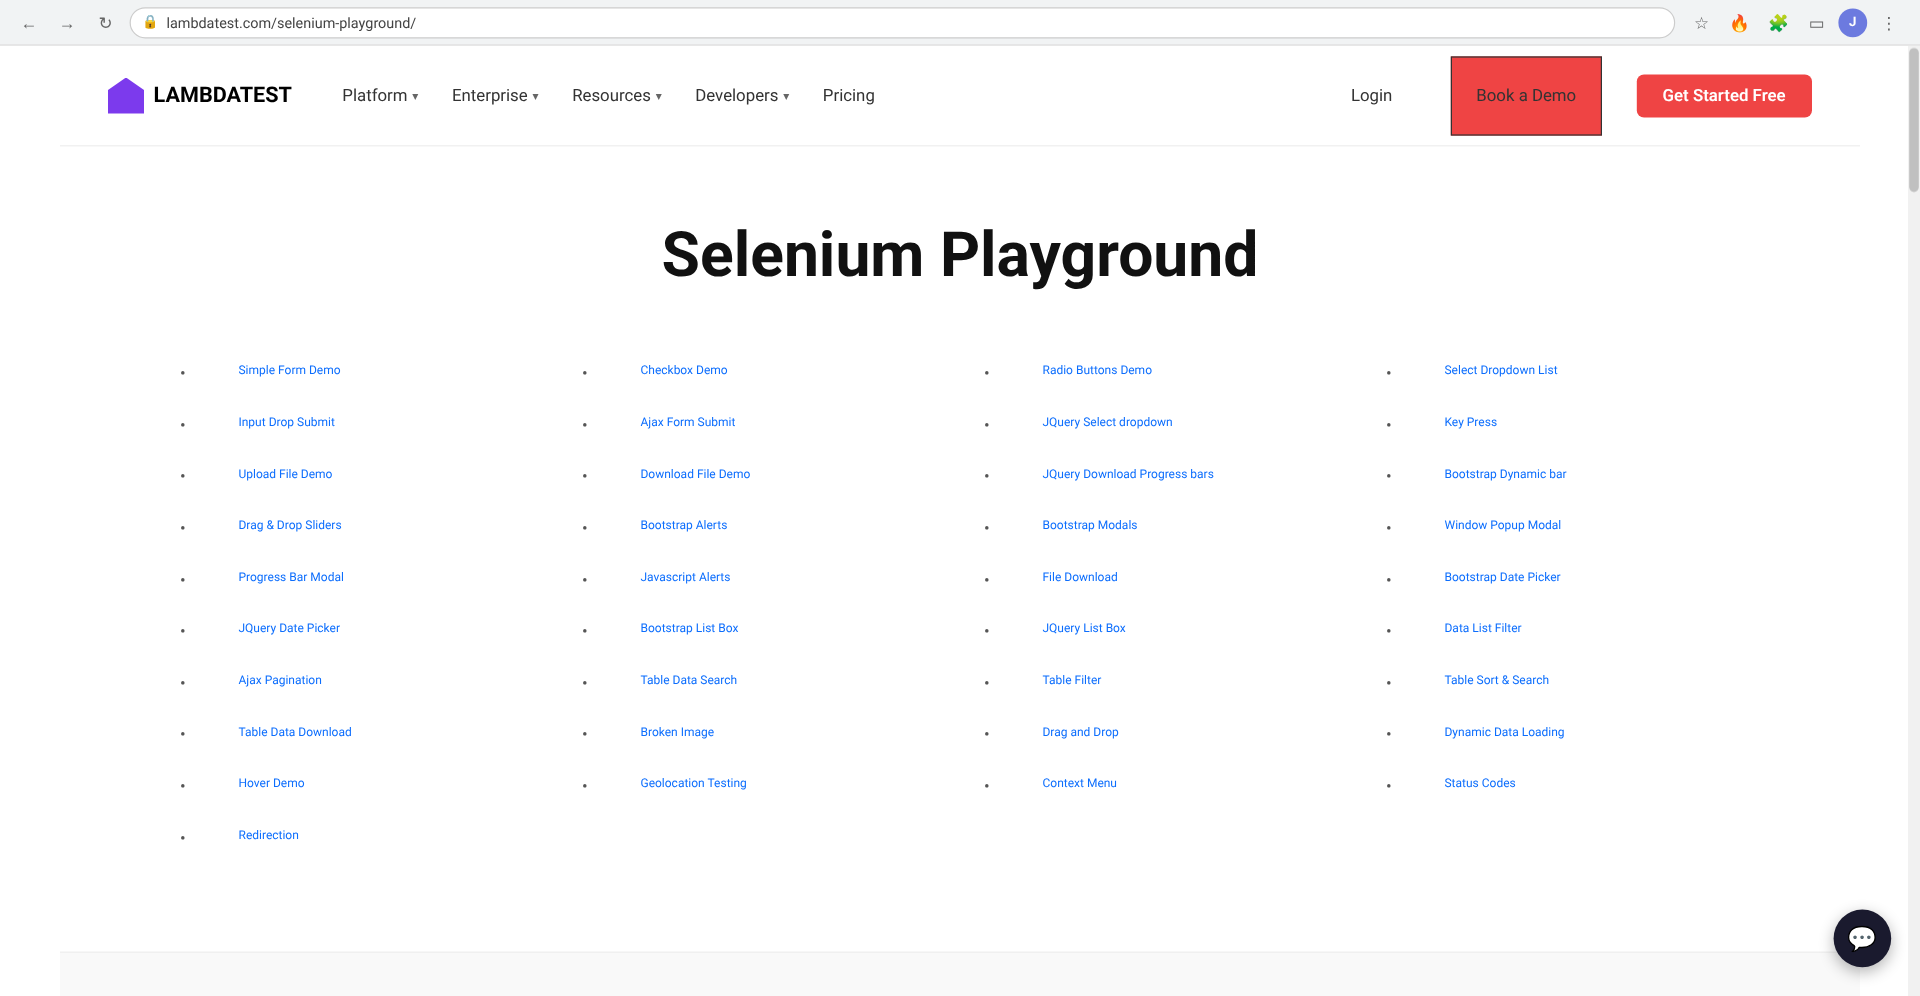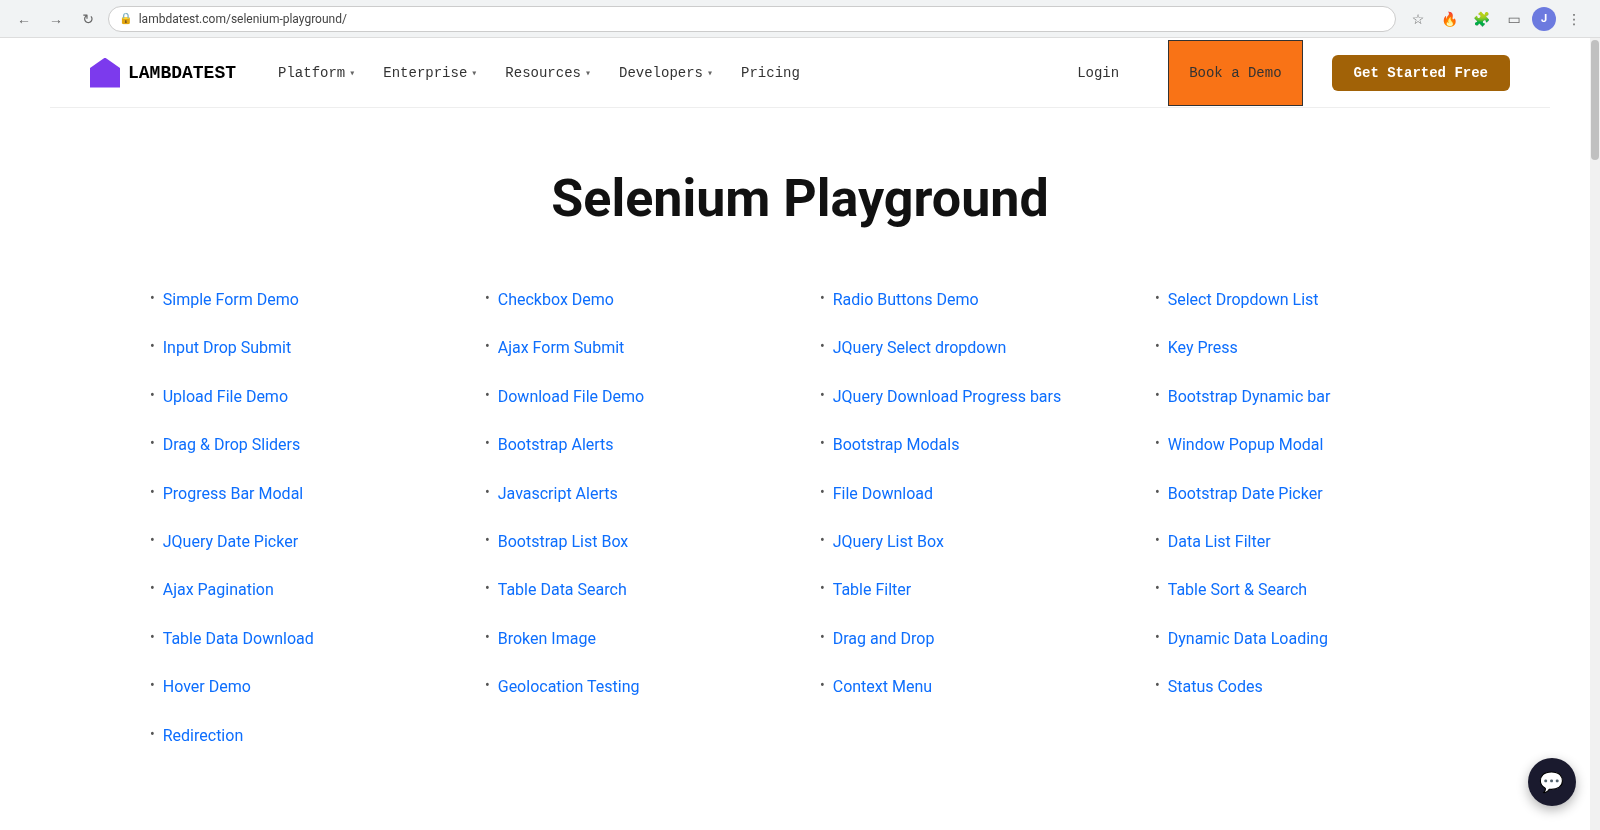--- a/index.html
+++ b/index.html
@@ -68,23 +68,22 @@
     }
 
     
     .site-wrapper { max-width: 1500px; margin: 0 auto; }
 
     
     .navbar {
       display: flex;
       align-items: center;
       padding: 0 40px;
-      height: 70px;
+      height: 84px;
       border-bottom: 1px solid #eee;
-      font-family: Liberation Mono, monospace;
     }
     .logo {
       display: flex; align-items: center; gap: 8px;
       text-decoration: none; color: #000;
       font-weight: 700; font-size: 18px;
       margin-right: 30px;
     }
     .logo-icon {
       width: 30px; height: 30px;
       background: #7c3aed;
@@ -114,31 +113,31 @@
       cursor: pointer;
       background: none;
       border: none;
       font-family: inherit;
     }
     .book-demo-btn {
       padding: 24px 20px;
       font-size: 14px;
       color: #333;
       cursor: pointer;
-      background: #f97316;
+      background: #ef4444;
       border: 1.5px solid #333;
       border-radius: 0;
       font-family: inherit;
     }
     .get-started-btn {
       padding: 10px 22px;
       font-size: 14px;
       color: #fff;
       cursor: pointer;
-      background: #a16207;
+      background: #ef4444;
       border: none;
       border-radius: 6px;
       font-family: inherit;
       font-weight: 600;
     }
 
     
     .hero {
       text-align: center;
       padding: 60px 40px 40px;
@@ -168,24 +167,25 @@
       margin-bottom: 26px;
     }
     .link-bullet {
       color: #555;
       font-size: 14px;
       margin-top: 1px;
       flex-shrink: 0;
     }
     .link-text {
       color: #0d6efd;
-      font-size: 16px;
+      font-size: 10px;
       cursor: pointer;
       text-decoration: none;
       line-height: 1.4;
+      margin-left: 36px;
     }
 
     
     .footer {
       background: #f9f9f9;
       border-top: 1px solid #eee;
       padding: 40px 80px 30px;
     }
 
     

